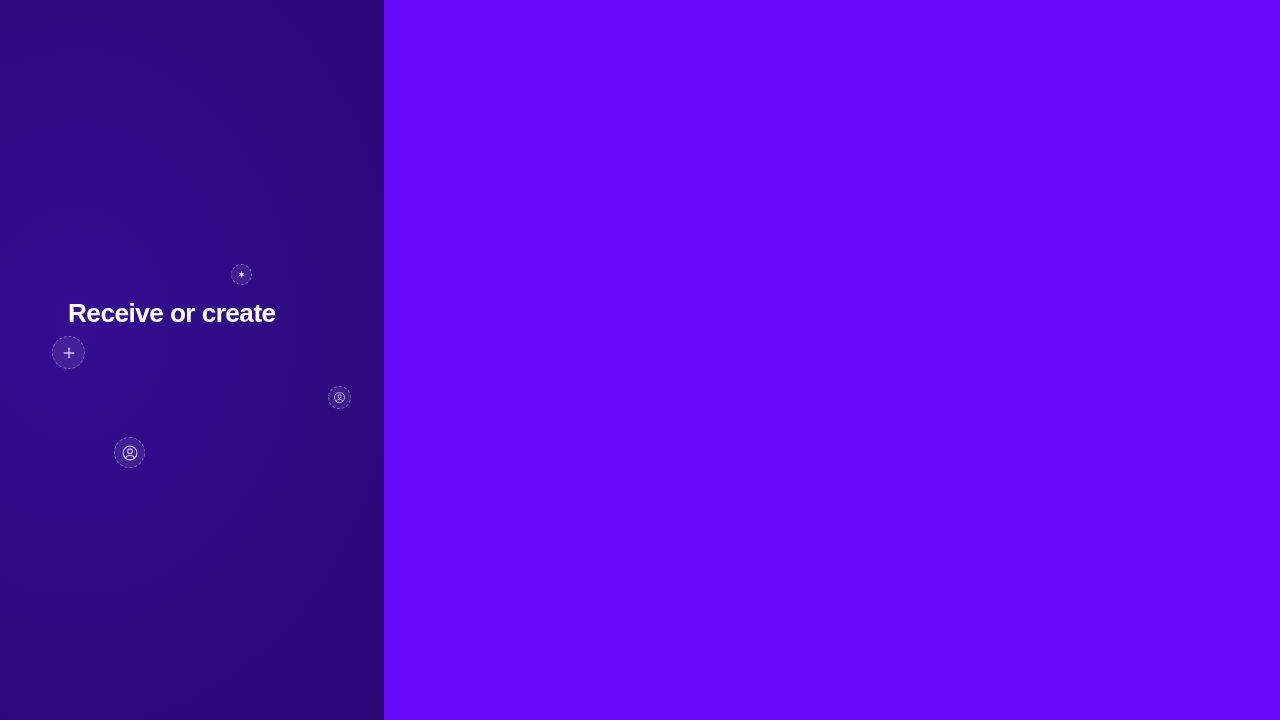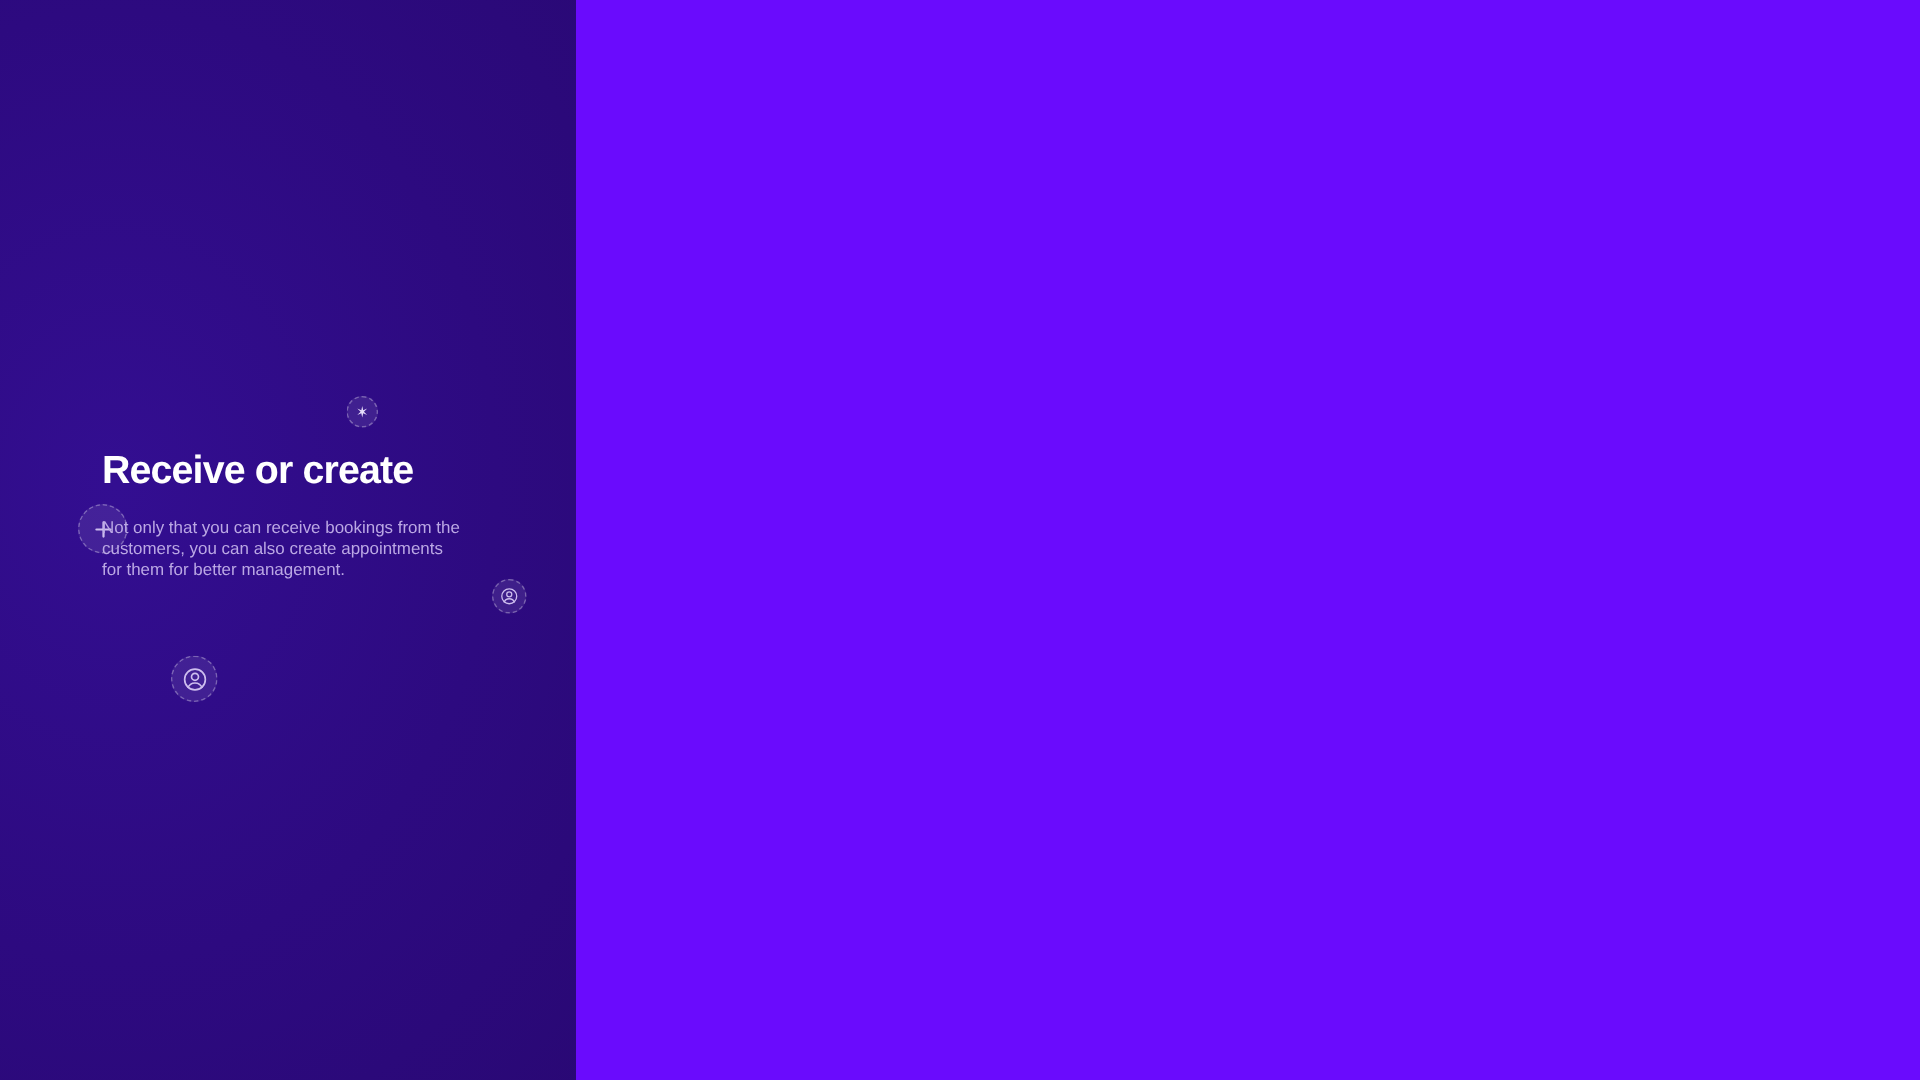--- a/index.html
+++ b/index.html
@@ -53,17 +53,16 @@
     <div class="badge" style="left:114px;top:437px;width:29px;height:29px;">
       <svg width="18" height="18" viewBox="0 0 24 24">
         <circle cx="12" cy="12" r="9.2" fill="none" stroke="#CDBDEE" stroke-width="1.5"></circle>
         <circle cx="12" cy="9.6" r="3.1" fill="none" stroke="#CDBDEE" stroke-width="1.5"></circle>
         <path d="M5.6 19.6 a6.8 6.8 0 0 1 12.8 0" fill="none" stroke="#CDBDEE" stroke-width="1.5"></path>
       </svg>
     </div>
 
     <div class="copy">
       <h1 class="headline"><span class="l1">Receive or create</span></h1>
-      <p class="subcopy">Not only that you can receive bookings from the customers, you can also create appointments for them for better management.</p>
     </div>
   </div>
 
 </div>
 
 </body></html>

